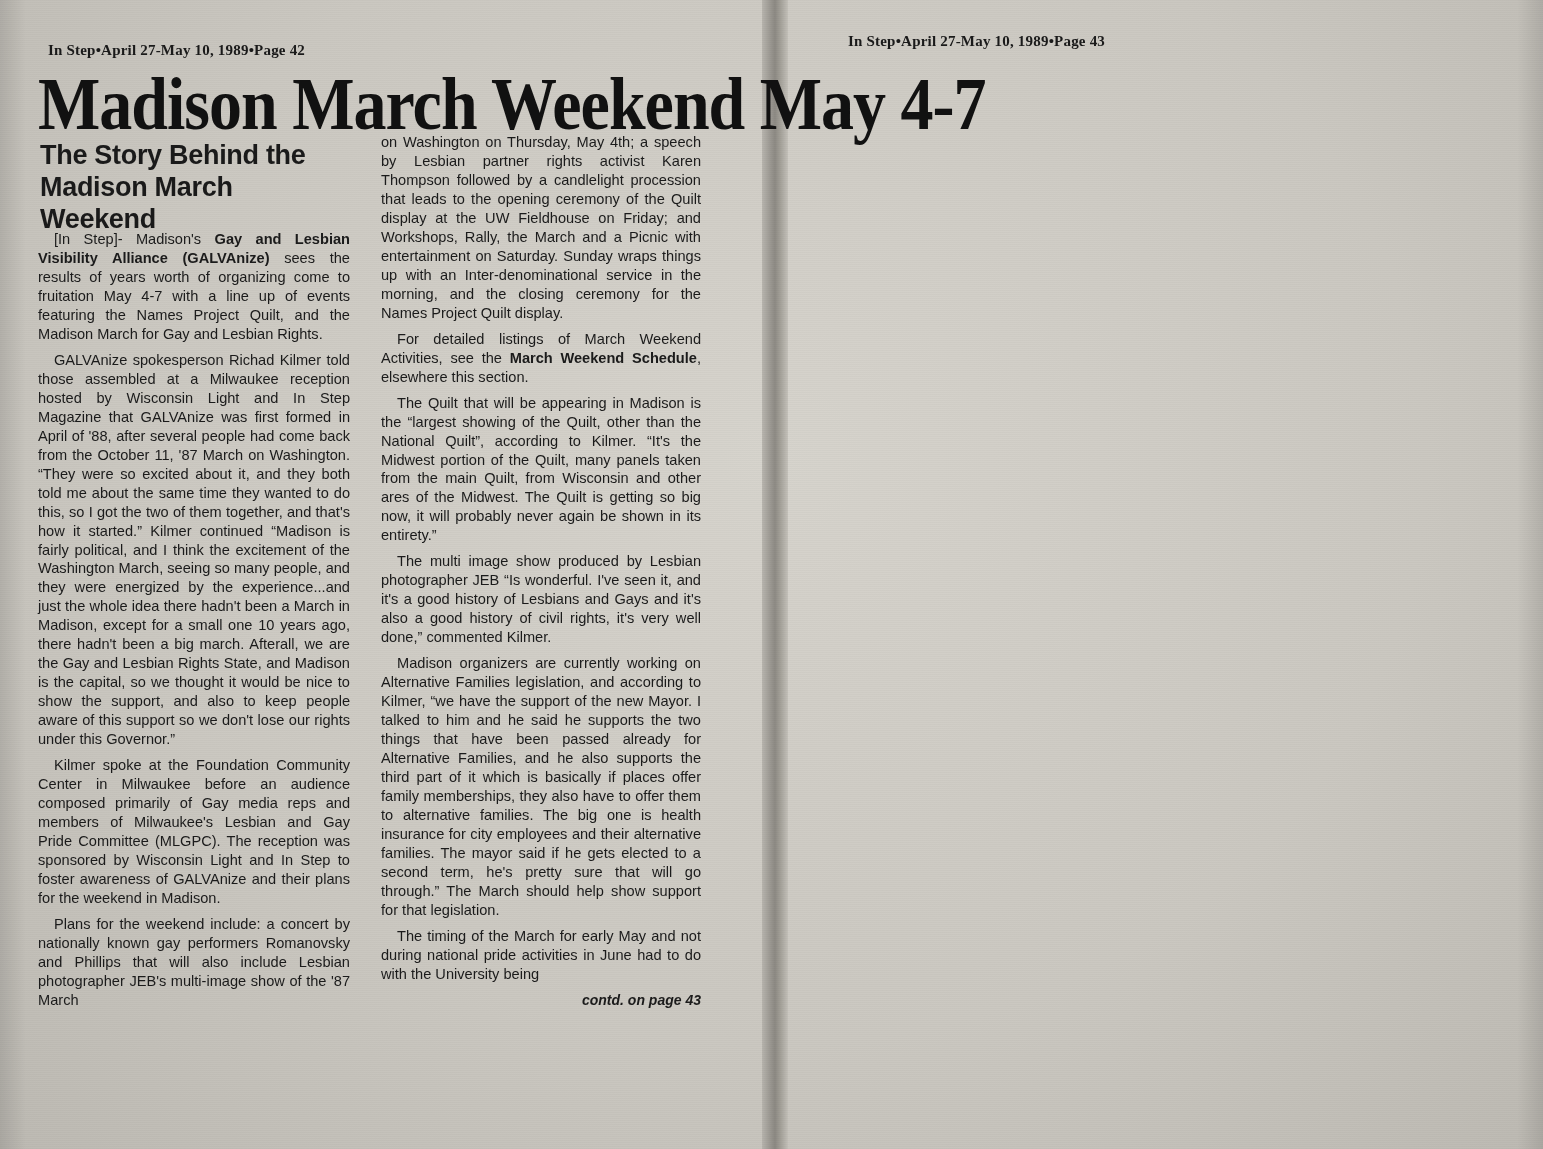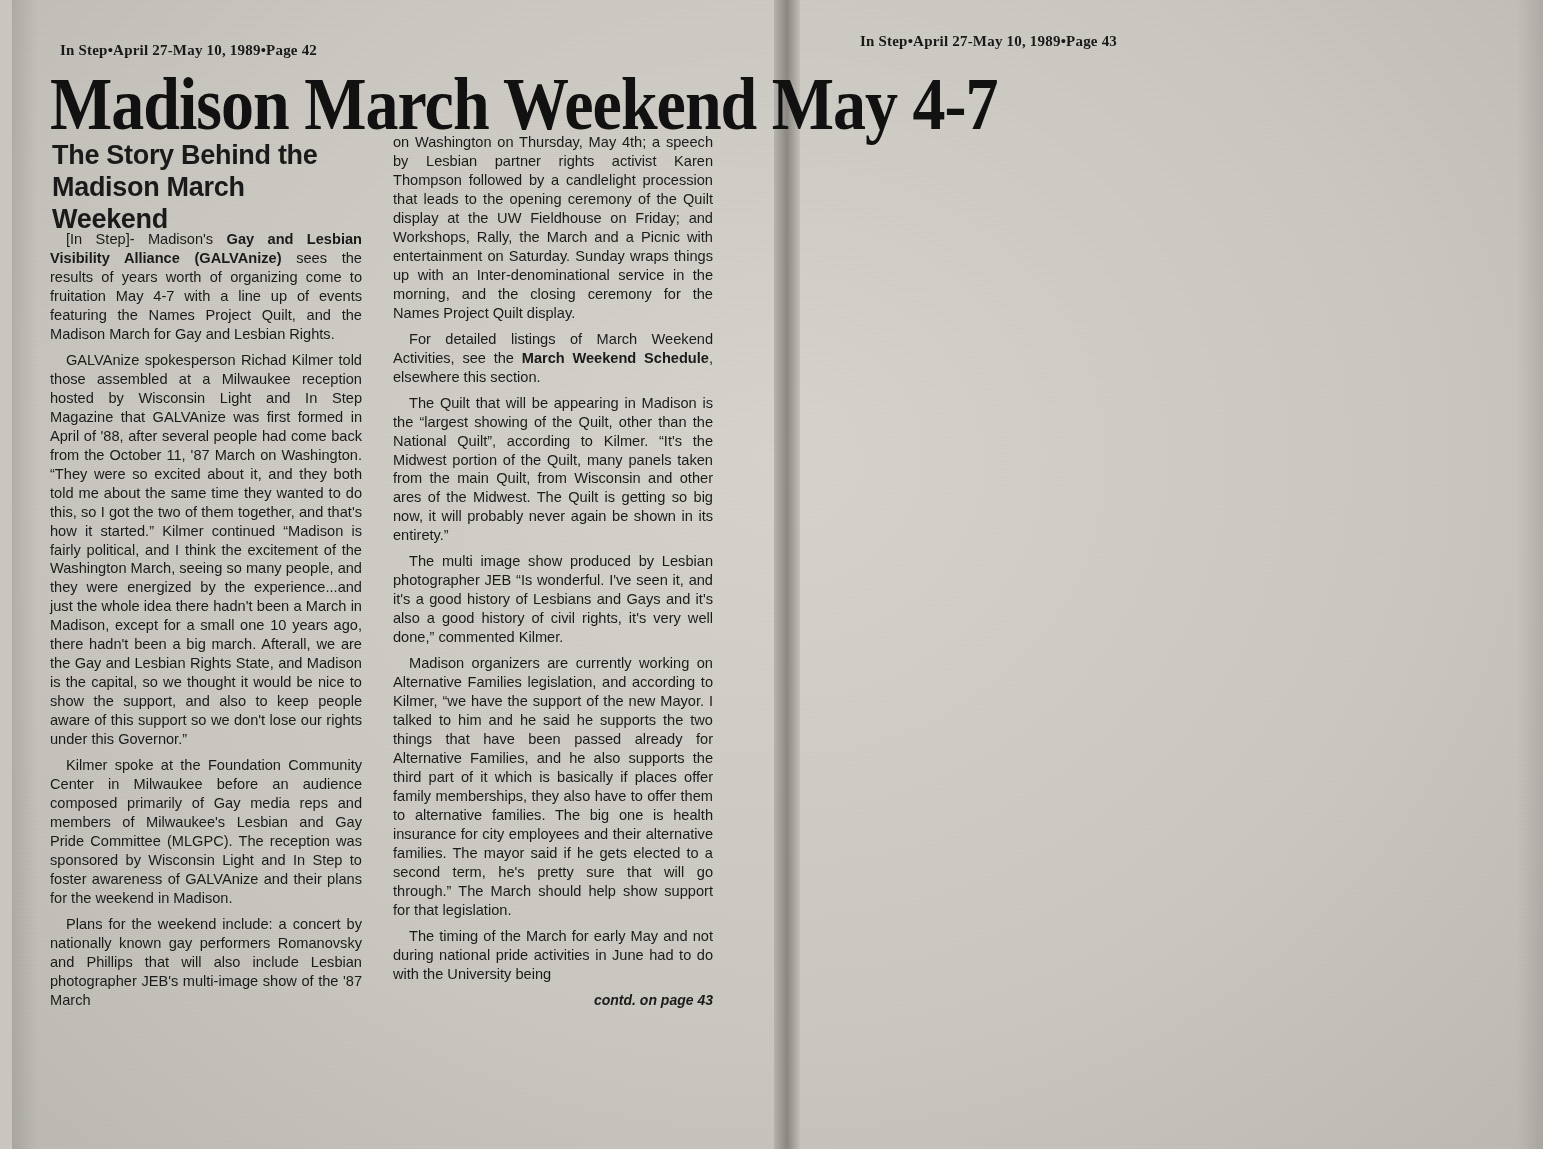--- a/index.html
+++ b/index.html
@@ -14,21 +14,20 @@
     position: relative;
   }
   
   .page {
     position: absolute;
     inset: 0;
     background:
       linear-gradient(90deg, rgba(0,0,0,0.10) 0px, rgba(0,0,0,0.0) 26px),
       linear-gradient(270deg, rgba(0,0,0,0.10) 0px, rgba(0,0,0,0.0) 26px),
       radial-gradient(ellipse at 50% 40%, #d7d4cd 0%, #cbc8c1 60%, #bdbab3 100%);
-    margin-left: 12px;
   }
   
   .gutter {
     position: absolute;
     left: 762px; top: 0; width: 26px; height: 1149px;
     background: linear-gradient(90deg,#b4b1aa 0%, #8f8c86 35%, #817e78 50%, #9a978f 70%, #c2bfb8 100%);
     opacity: .85;
   }
   .noise {
     position: absolute; inset: 0;

